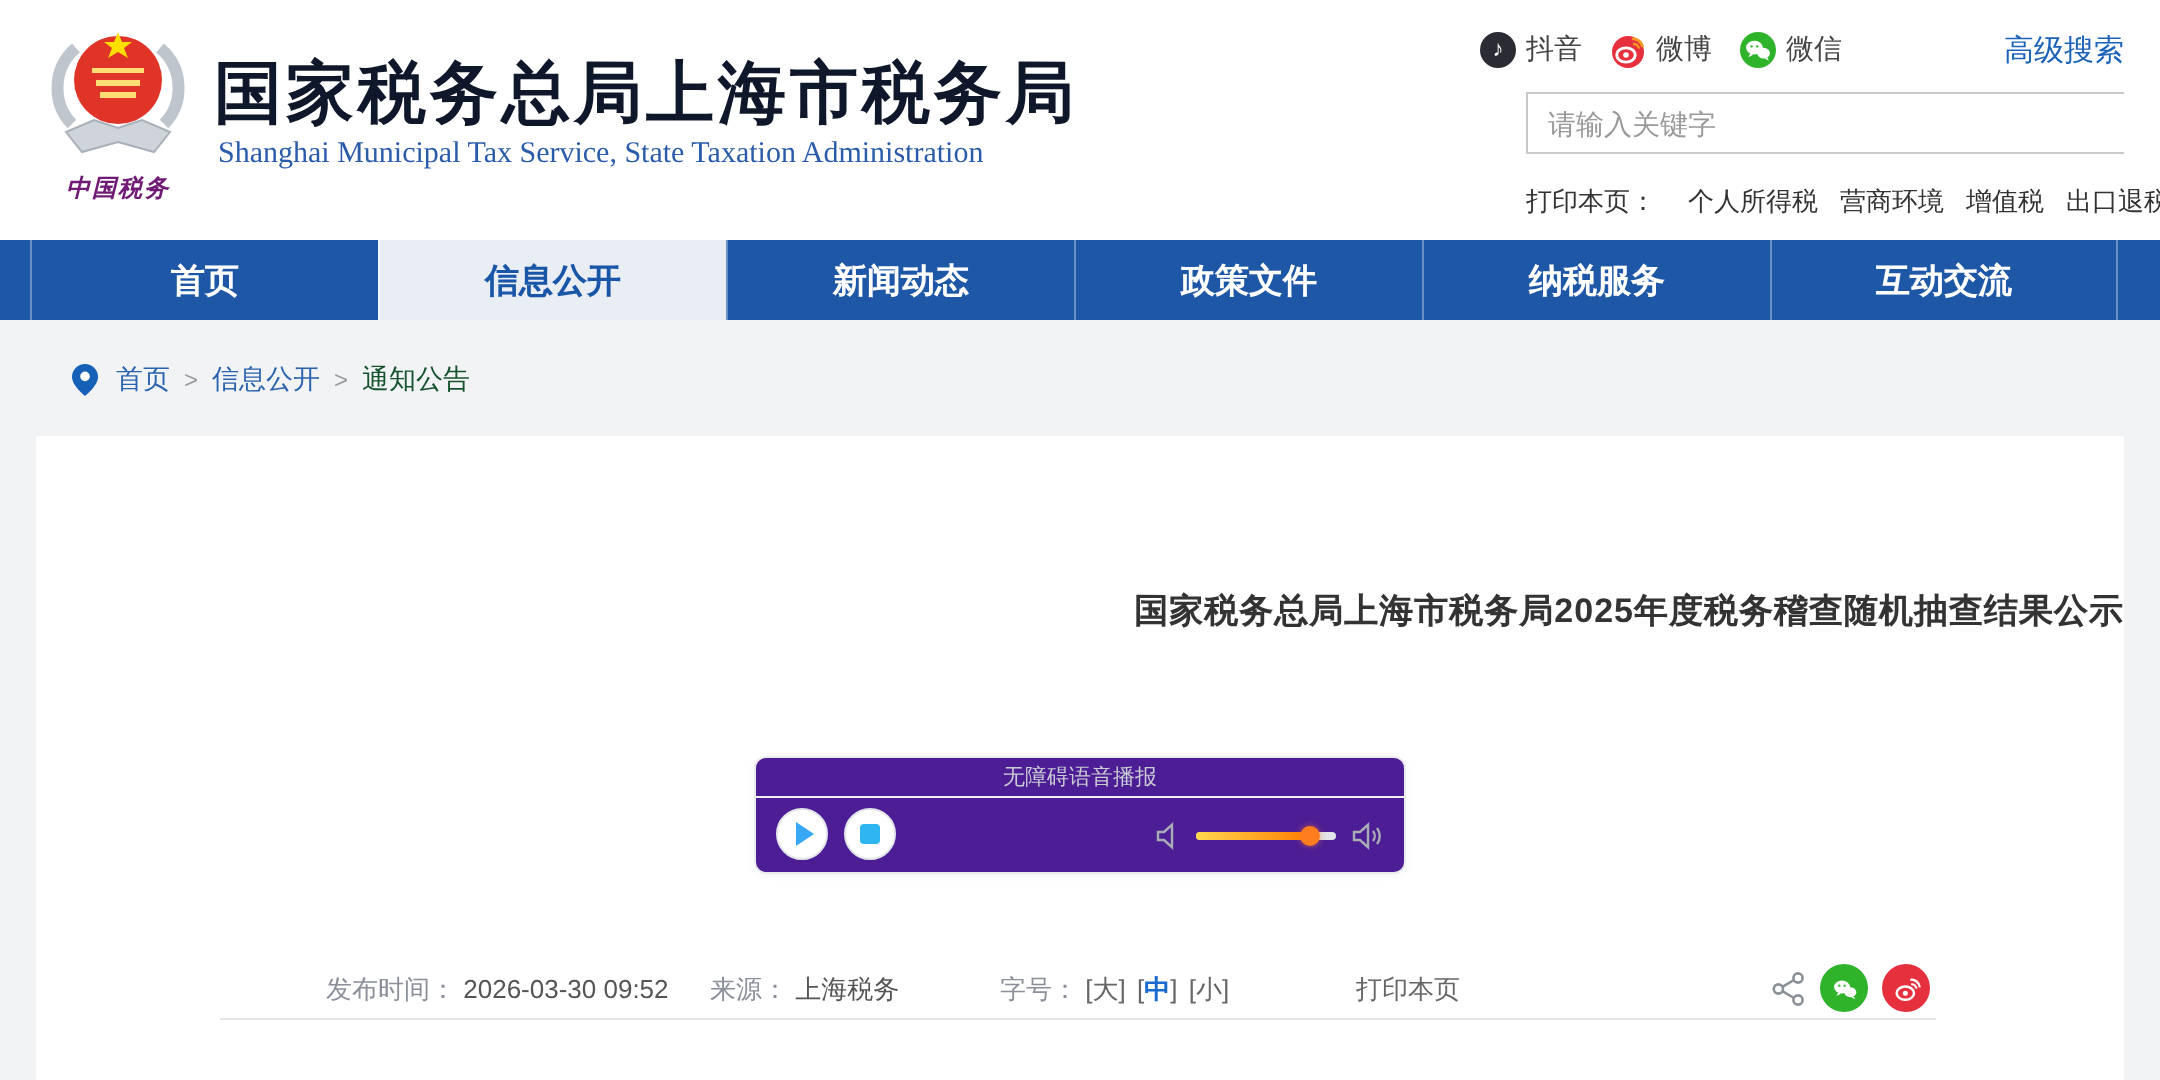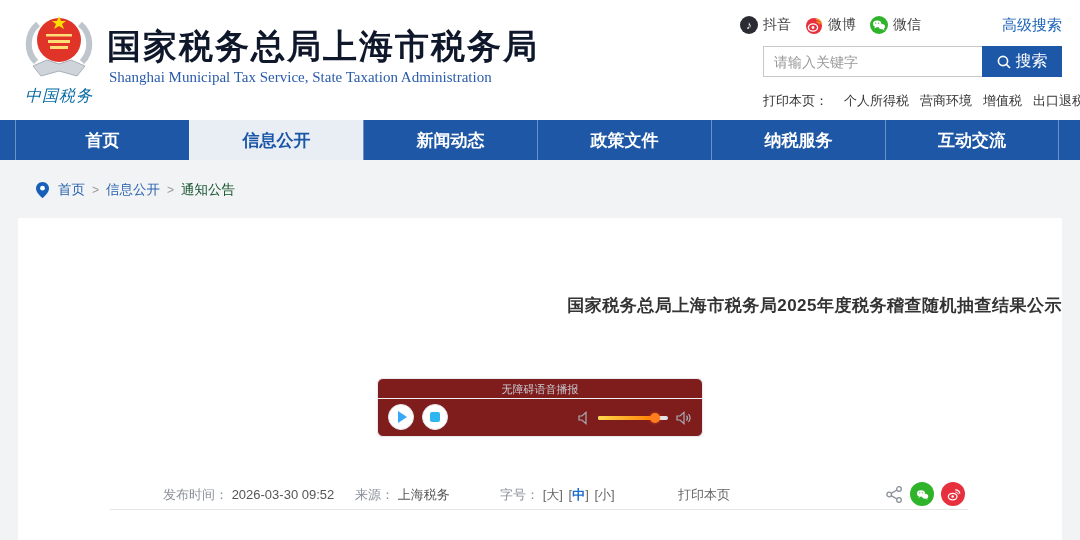--- a/index.html
+++ b/index.html
@@ -3,22 +3,22 @@
 <meta charset="utf-8">
 <style>
   * { margin:0; padding:0; box-sizing:border-box; }
   html,body { width:1080px; height:540px; overflow:hidden; background:#f2f3f5;
               font-family:"Liberation Sans","DejaVu Sans",sans-serif; }
 
   
   .header { position:absolute; left:0; top:0; width:1080px; height:120px; background:#ffffff; }
   .logo-link { position:absolute; left:16px; top:10px; width:86px; height:102px; cursor:pointer; }
   .logo-caption { position:absolute; left:0; top:76px; width:86px; text-align:center;
-                  color:#0369a1; font-family:"DejaVu Serif",serif; font-style:italic;
-                  font-weight:normal; font-size:16px; letter-spacing:1px; }
+                  color:#701a75; font-family:"DejaVu Serif",serif; font-style:italic;
+                  font-weight:bold; font-size:12px; letter-spacing:1px; }
   .site-title { position:absolute; left:107px; top:24px; color:#0f172a; font-weight:bold;
                 font-size:34px; letter-spacing:2px; white-space:nowrap; }
   .site-subtitle { position:absolute; left:109px; top:69px; color:#2a5caa;
                    font-family:"Liberation Serif","DejaVu Serif",serif; font-size:15px; white-space:nowrap; }
 
   .social-row { position:absolute; left:740px; top:15px; width:322px; height:20px;
                 display:flex; align-items:center; }
   .social-item { display:flex; align-items:center; gap:5px; margin-right:14px; cursor:pointer; }
   .social-label { font-size:14px; color:#444; }
   .icon-circle { width:18px; height:18px; border-radius:50%; display:flex;
@@ -54,21 +54,21 @@
   .crumb-sep { color:#999; margin:0 7px; font-size:12px; }
   .crumb-current { color:#14532d; }
   .pin-icon { margin-right:9px; display:flex; }
 
   
   .card { position:absolute; left:18px; top:218px; width:1044px; height:322px; background:#ffffff; }
   .article-title { position:absolute; left:0; top:76px; width:1044px; text-align:right;
                    font-size:17px; font-weight:bold; color:#333; letter-spacing:0.5px; }
 
   
-  .player { position:absolute; left:359px; top:160px; width:326px; height:59px; background:#7f1d1d;
+  .player { position:absolute; left:359px; top:160px; width:326px; height:59px; background:#4c1d95;
             border:1px solid #e9ebee; border-radius:6px; box-shadow:0 1px 4px rgba(0,0,0,.04); }
   .player-title { height:20px; line-height:20px; text-align:center; font-size:11px;
                   color:#c8ccd3; border-bottom:1px solid #eef0f3; }
   .player-controls { position:relative; height:37px; }
   .pc-btn { position:absolute; top:5px; width:26px; height:26px; border-radius:50%;
             background:#fff; border:1px solid #e2e5ea; display:flex; align-items:center;
             justify-content:center; cursor:pointer; }
   .play-btn { left:10px; }
   .stop-btn { left:44px; }
   .play-tri { width:0; height:0; border-left:9px solid #37a8f5; border-top:6px solid transparent;
@@ -146,27 +146,20 @@
           <circle cx="8.6" cy="7.2" r="0.6" fill="#2fb32b"></circle>
         </svg>
       </span>
       <span class="social-label">微信</span>
     </div>
     <span class="adv-search">高级搜索</span>
   </div>
 
   <div class="search-box">
     <input class="search-input" type="text" placeholder="请输入关键字" style="">
-    <button class="search-btn">
-      <svg width="14" height="14" viewBox="0 0 14 14">
-        <circle cx="6" cy="6" r="4.6" fill="none" stroke="#fff" stroke-width="1.6"></circle>
-        <line x1="9.4" y1="9.4" x2="13" y2="13" stroke="#fff" stroke-width="1.6"></line>
-      </svg>
-      <span>搜索</span>
-    </button>
   </div>
 
   <div class="hotwords">
     <span class="hw-label">打印本页：</span>
     <span class="hw-item">个人所得税</span>
     <span class="hw-item">营商环境</span>
     <span class="hw-item">增值税</span>
     <span class="hw-item">出口退税</span>
   </div>
 </div>

